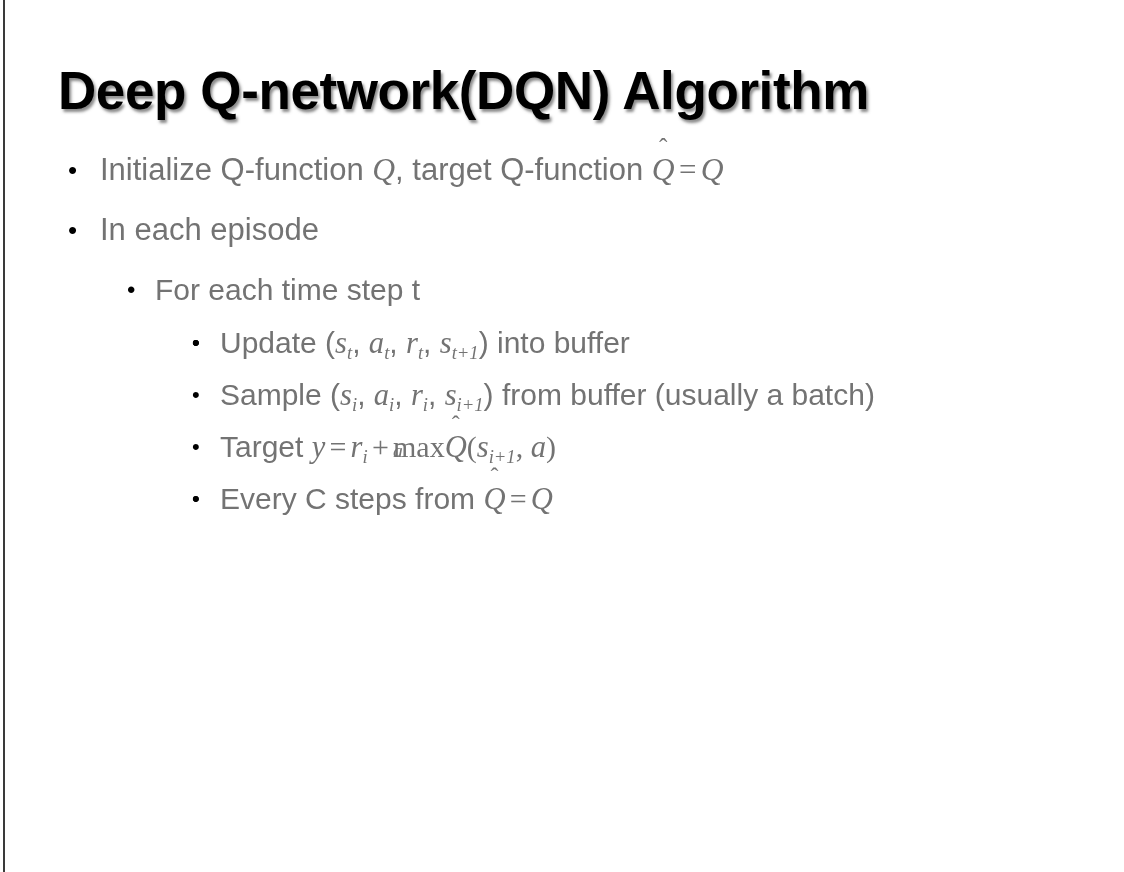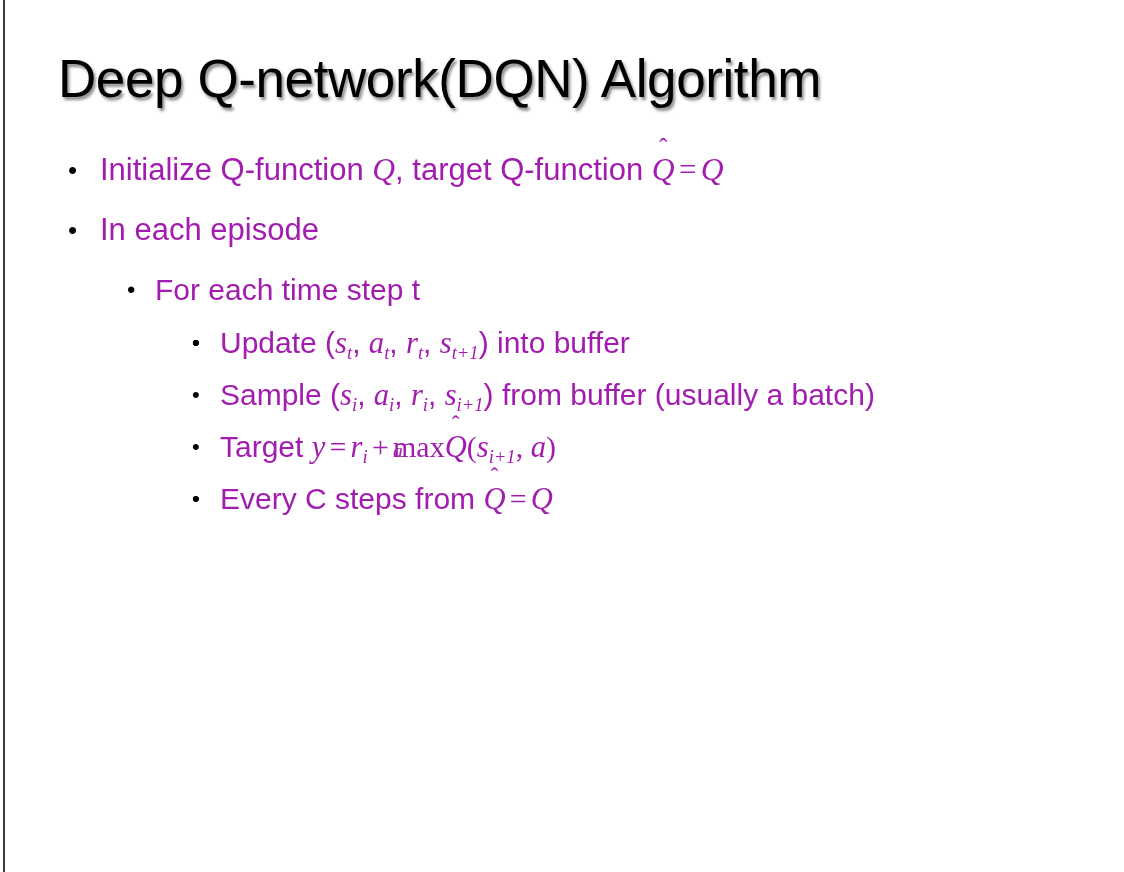--- a/index.html
+++ b/index.html
@@ -30,24 +30,24 @@
     top: 0;
     width: 2px;
     height: 872px;
     background: #3a3a3a;
   }
 
   
   #slide-title {
     position: absolute;
     left: 58px;
-    top: 48px;
+    top: 60px;
     font-size: 53px;
     line-height: 62px;
-    font-weight: 400;
+    font-weight: 700;
     letter-spacing: -0.4px;
     white-space: nowrap;
     color: #000000;
     text-shadow: 2px 3px 3px rgba(90, 90, 90, 0.70);
   }
 
   
   #body-list {
     position: absolute;
     left: 0;
@@ -66,21 +66,21 @@
     top: 0;
     font-size: 30px;
     line-height: inherit;
     color: #000000;
   }
 
   .bullet-text {
     display: block;
     font-size: 31px;
     line-height: 44px;
-    color: #a21caf;
+    color: #737373;
   }
 
   
   .lvl1 {
     padding-left: 100px;
     margin-bottom: 16px;
   }
   .lvl1 .bullet-marker { left: 68px; font-size: 26px; line-height: 44px; }
   .lvl1 .bullet-text  { font-size: 31px; line-height: 44px; }
 

